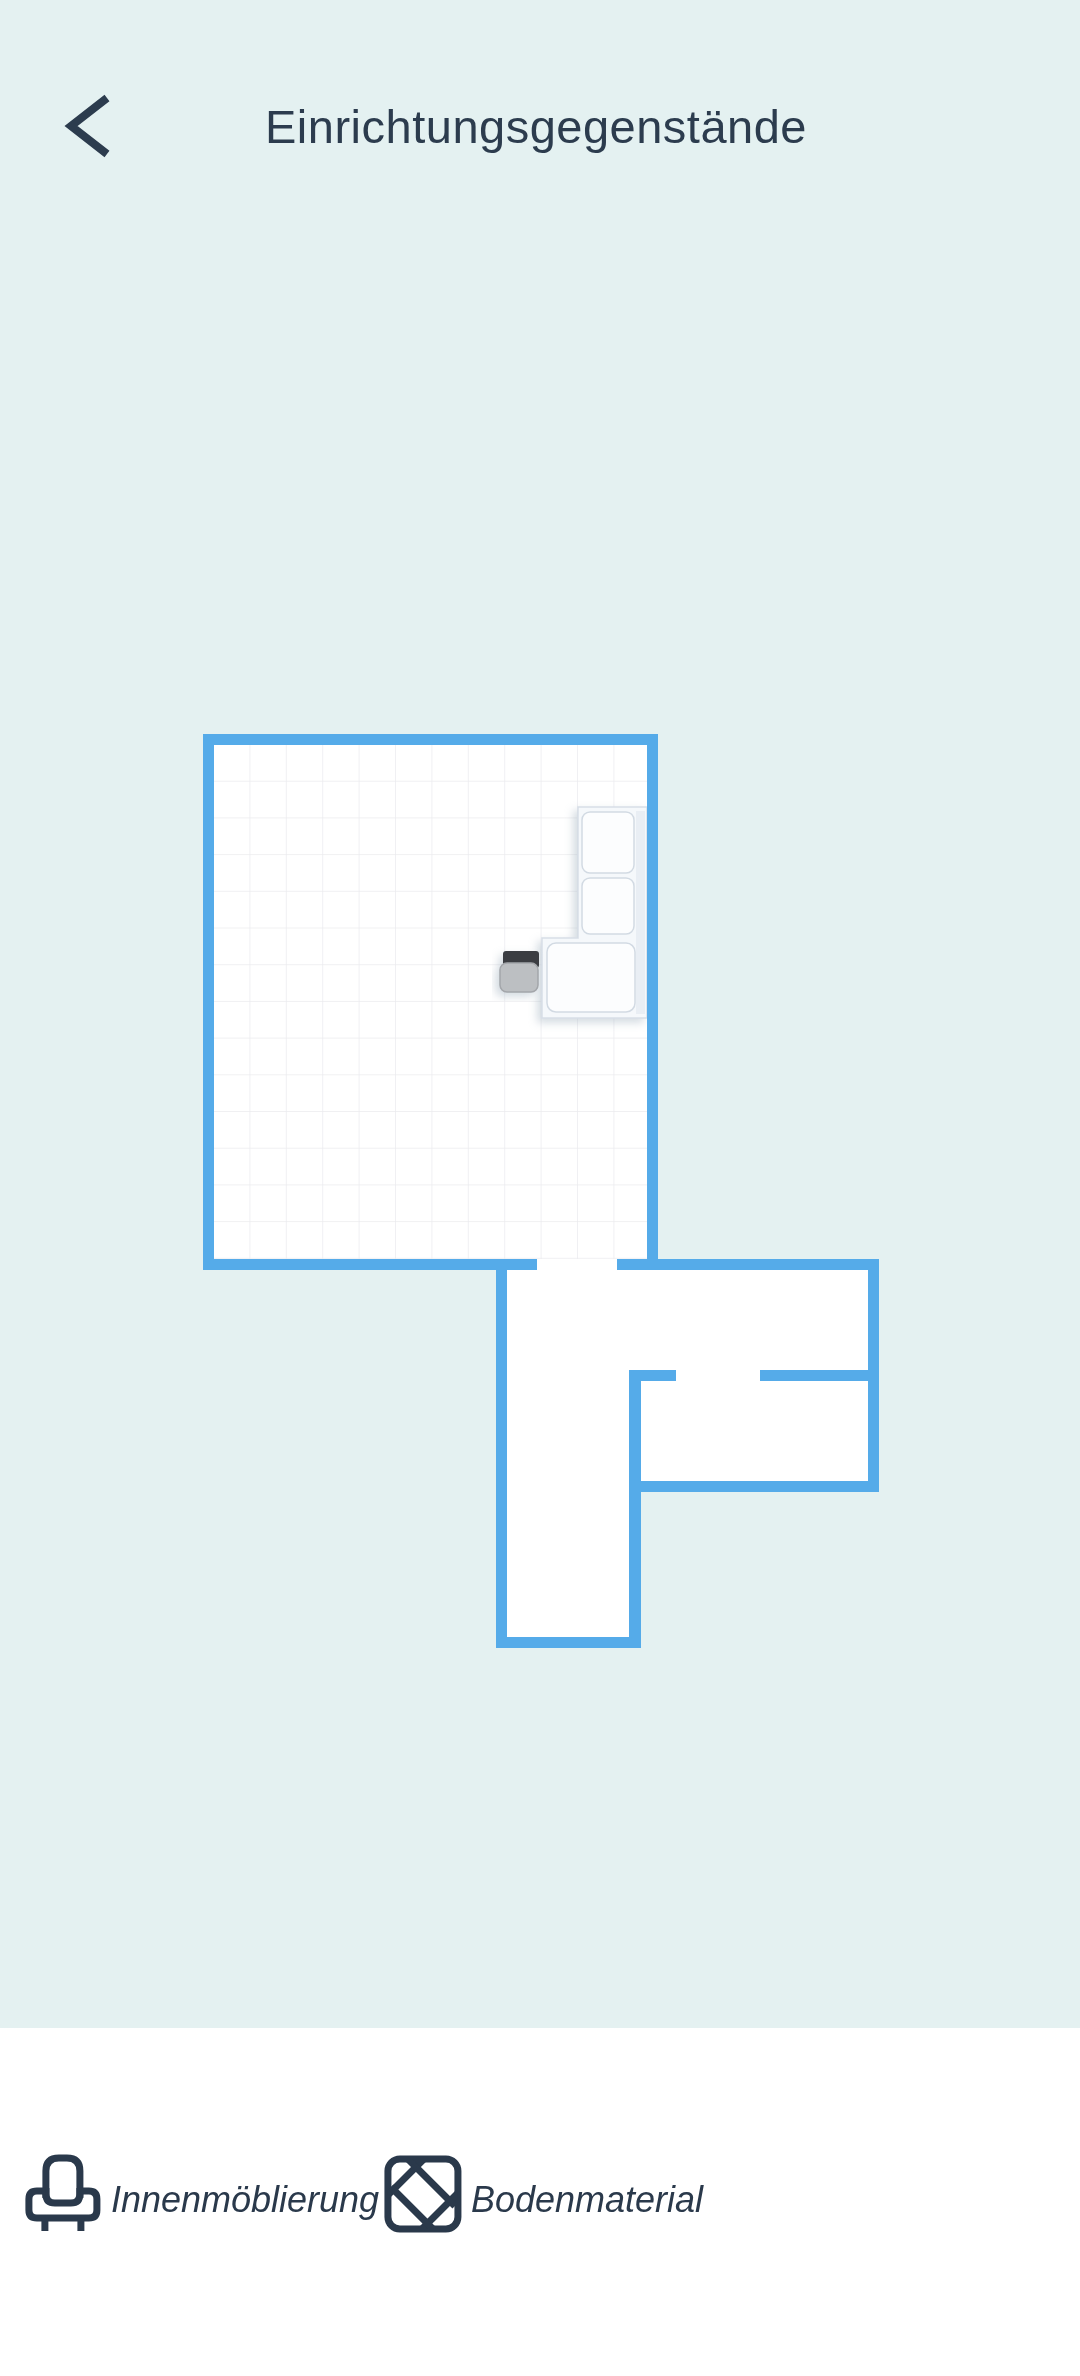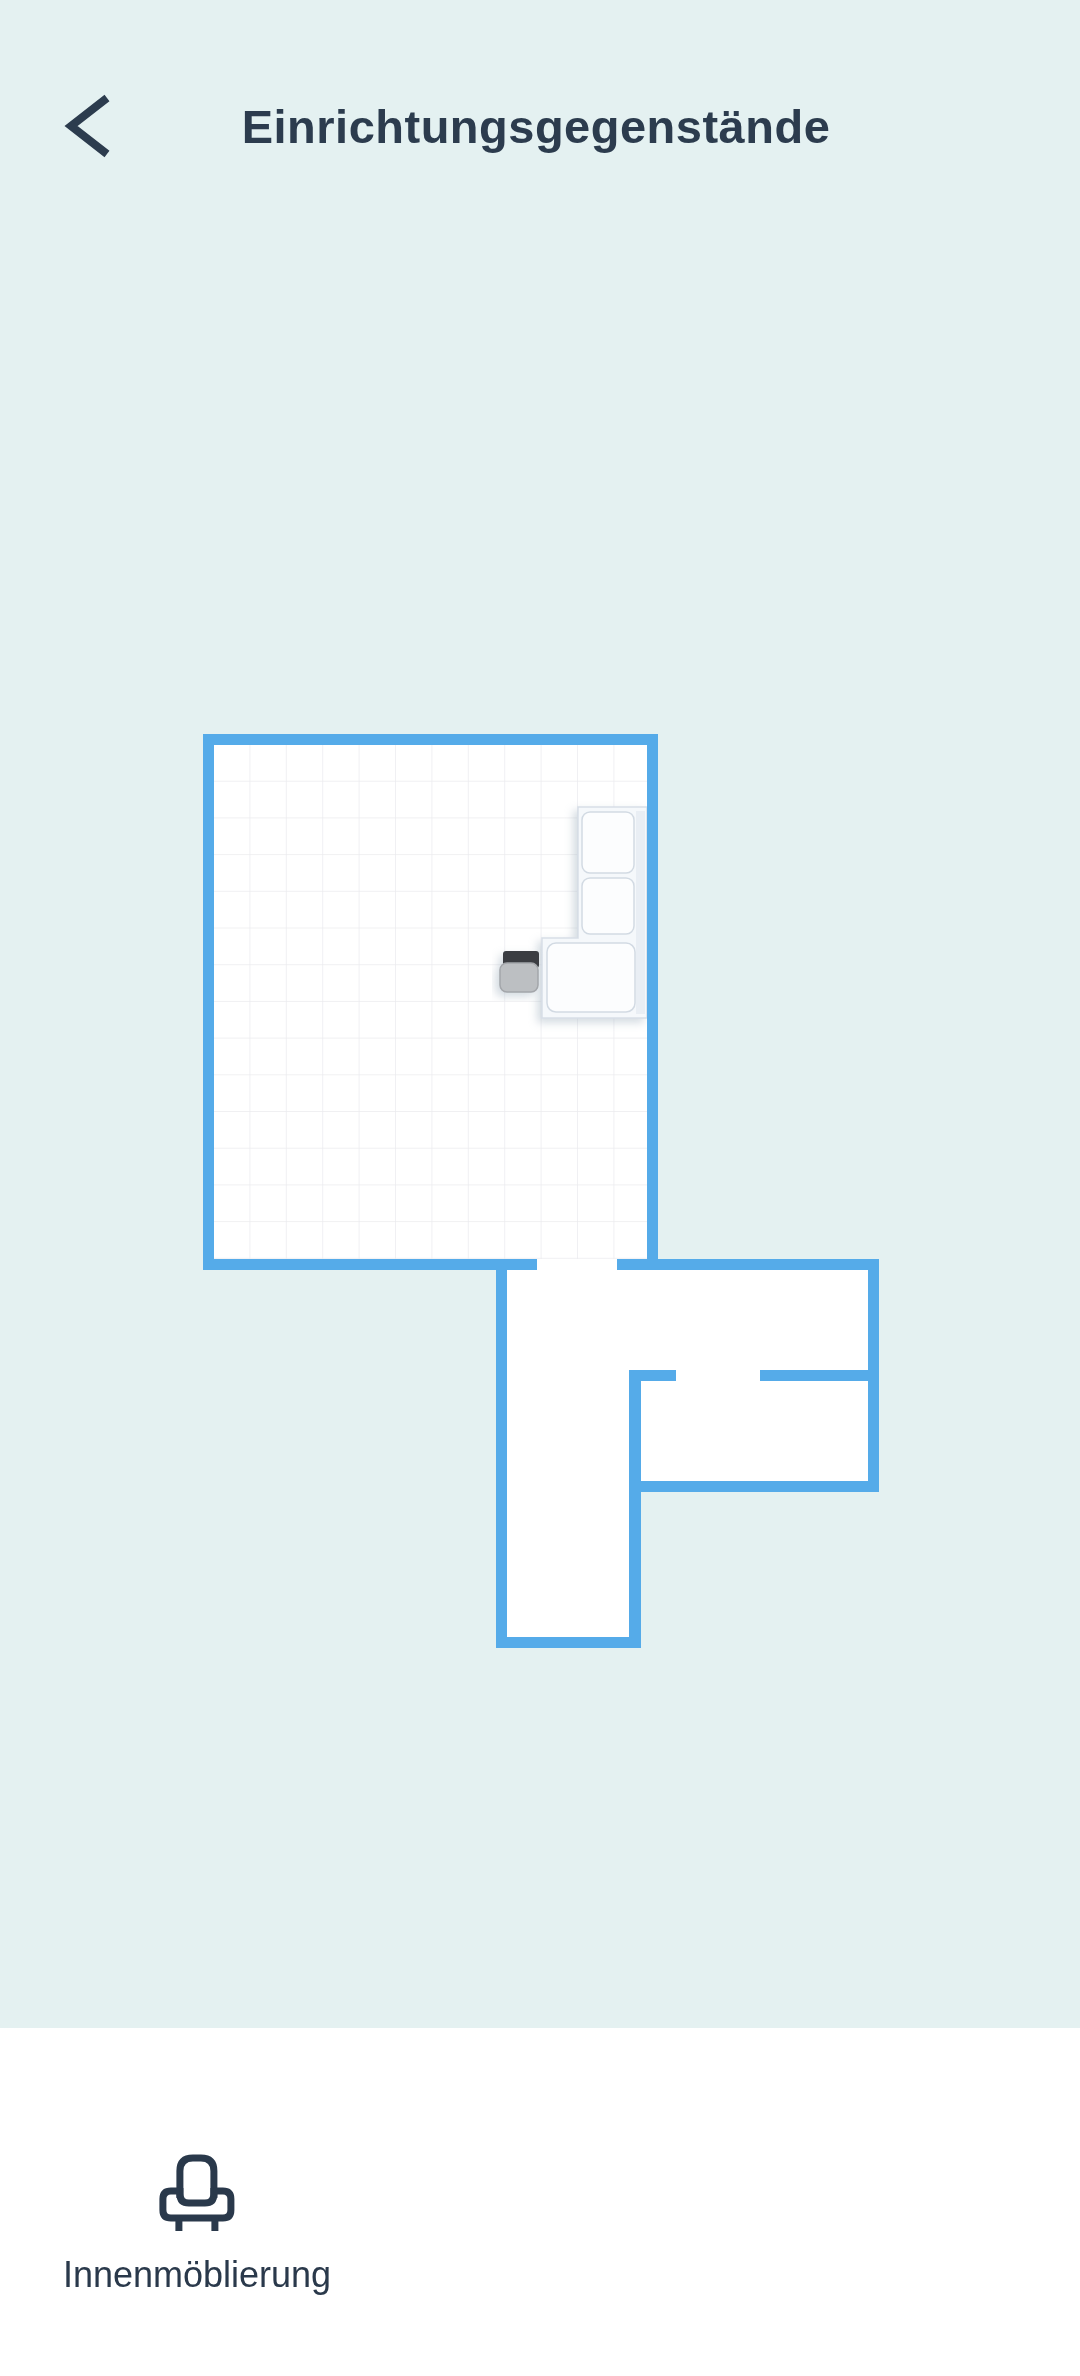--- a/index.html
+++ b/index.html
@@ -11,33 +11,33 @@
   
   .header{position:absolute;top:0;left:0;width:1080px;height:220px;}
   .back-btn{
     position:absolute;left:48px;top:86px;width:80px;height:80px;
     display:flex;align-items:center;justify-content:center;
     background:transparent;border:none;cursor:pointer;
   }
   .page-title{
     position:absolute;left:0;right:8px;top:100px;
     text-align:center;font-size:47px;line-height:54px;
-    color:#2c3c4e;font-weight:700;letter-spacing:0.5px;
+    color:#2c3c4e;font-weight:400;letter-spacing:0.5px;
   }
   
   .plan-svg{position:absolute;left:0;top:0;}
   
   .tabbar{
     position:absolute;left:0;top:2028px;width:1080px;height:348px;
     background:#ffffff;
   }
   .tab-item{
     position:absolute;top:118px;transform:translateX(-50%);
-    display:flex;flex-direction:column;align-items:center;
-    background:transparent;border:none;cursor:pointer;padding:0;
+    display:flex;flex-direction:row;align-items:center;
+    background:transparent;border:none;cursor:pointer;padding:0;font-style:italic;
   }
   .tab-item .icon-box{width:96px;height:96px;}
   .tab-item .tab-label{
     margin-top:12px;font-size:36px;line-height:42px;white-space:nowrap;
     color:#2a394b;font-family:"Liberation Sans", sans-serif;
   }
   .ti-1{left:197px;} .ti-2{left:539px;} .ti-3{left:879px;}
 </style>
 </head>
 <body>
@@ -112,16 +112,37 @@
             <path d="M31 42 V48 Q31 57 40 57 H56 Q65 57 65 48 V42"></path>
             <path d="M31 45 H22 Q14 45 14 53 V64 Q14 72 22 72 H74 Q82 72 82 64 V53 Q82 45 74 45 H65"></path>
             <path d="M30 72 V85"></path>
             <path d="M66 72 V85"></path>
           </g>
         </svg>
       </span>
       <span class="tab-label">Innenmöblierung</span>
     </button>
 
+    <button class="tab-item ti-2">
+      <span class="icon-box">
+        <svg width="96" height="96" viewBox="0 0 96 96">
+          <defs>
+            <clipPath id="tileclip">
+                <rect x="13" y="13" width="70" height="70" rx="12"></rect>
+              </clipPath>
+          </defs>
+          <g fill="none" stroke="#2a394b" stroke-width="7">
+            <rect x="13" y="13" width="70" height="70" rx="12"></rect>
+            <g clip-path="url(#tileclip)">
+              <path d="M10 52 L52 10"></path>
+              <path d="M44 86 L86 44"></path>
+              <path d="M33 13 L80 60"></path>
+              <path d="M16 41 L60 85"></path>
+            </g>
+          </g>
+        </svg>
+      </span>
+      <span class="tab-label">Bodenmaterial</span>
+    </button>
 
 
   </div>
 </div>
 
 </body></html>

